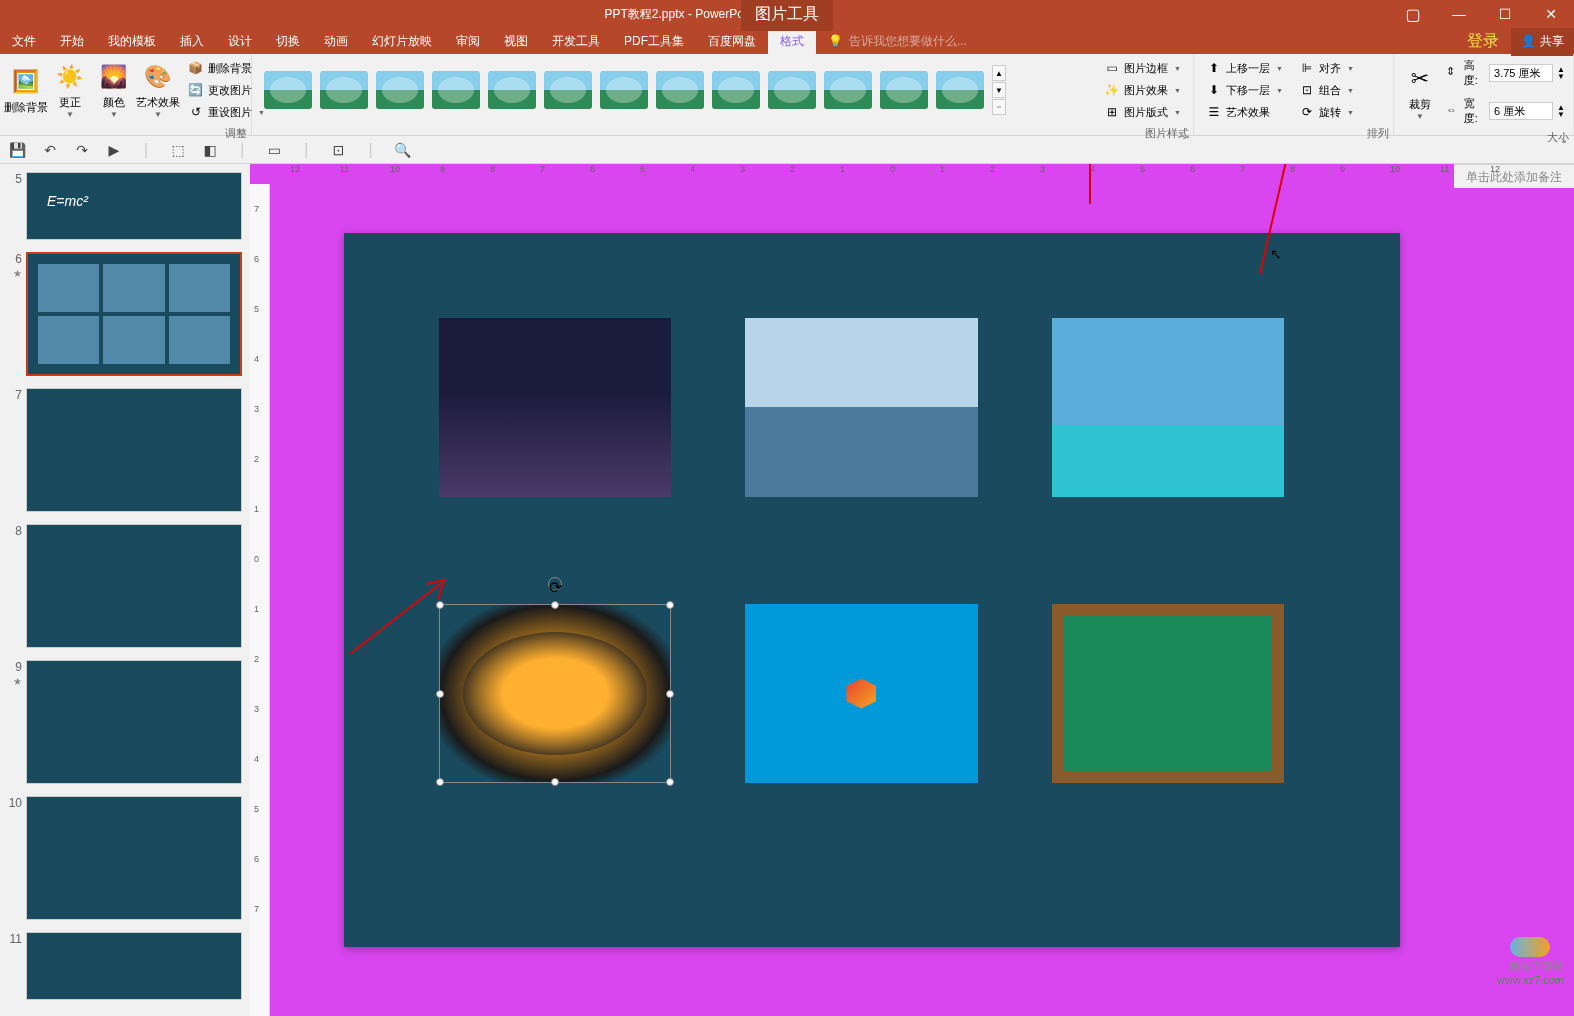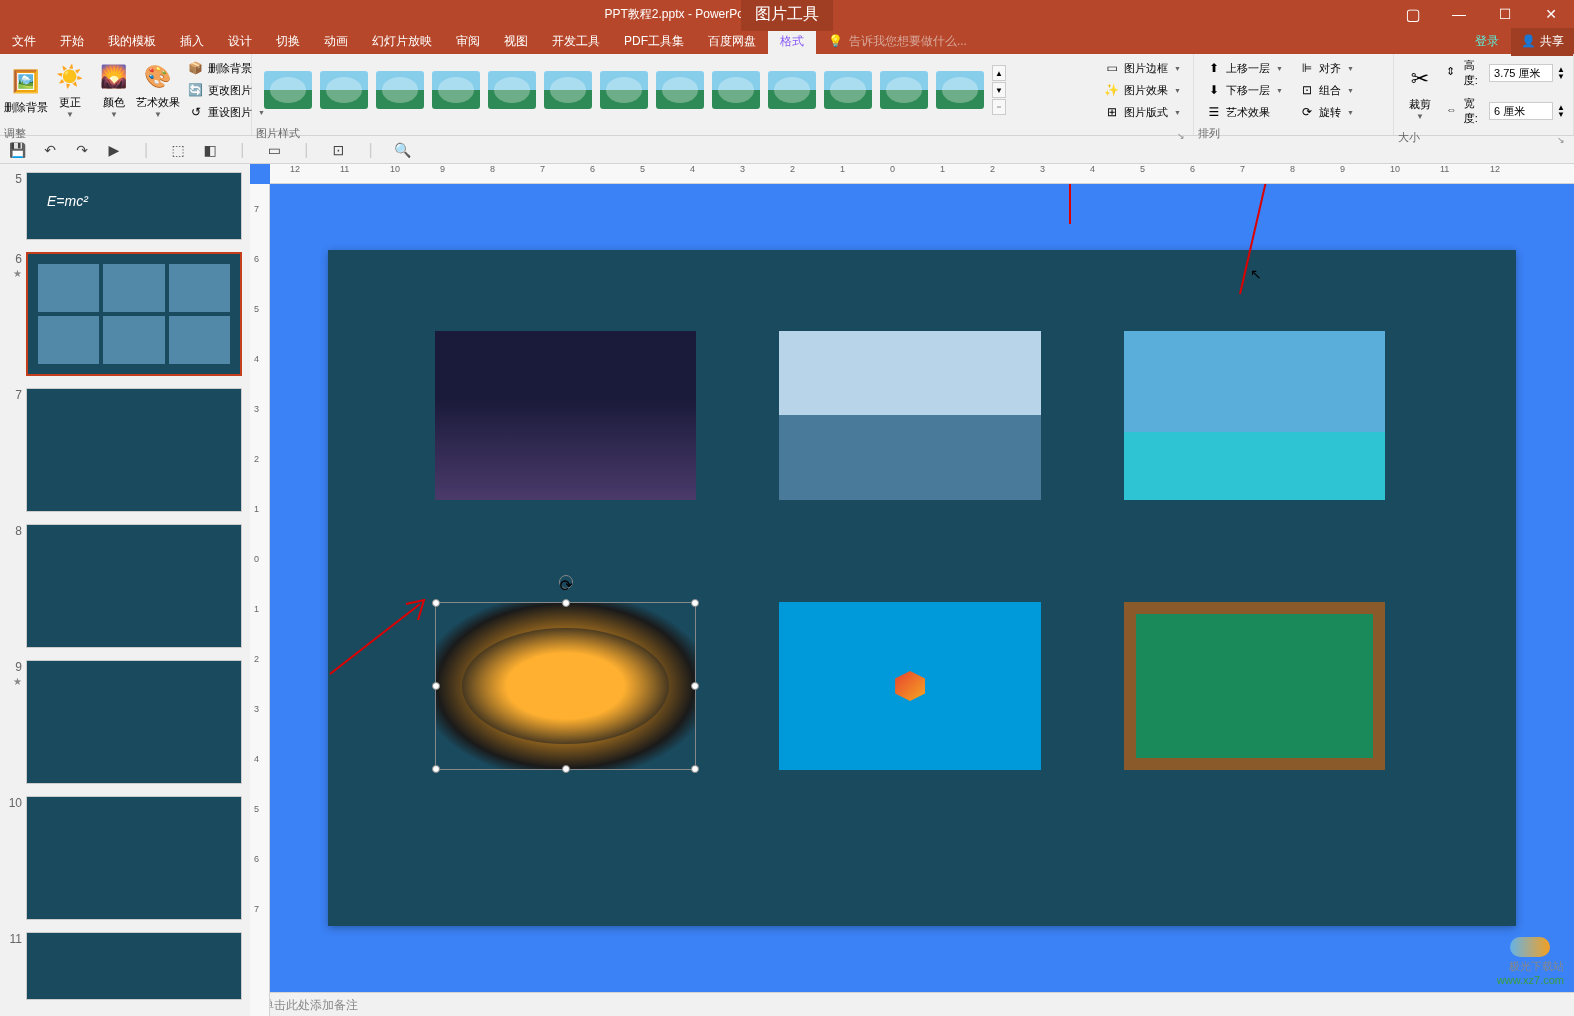--- a/index.html
+++ b/index.html
@@ -12,28 +12,28 @@
 .titlebar-controls { position: absolute; right: 0; display: flex; }
 .titlebar-controls div { width: 46px; height: 28px; display: flex; align-items: center; justify-content: center; color: #fff; font-size: 14px; }
 .ribbon-display { position: absolute; right: 138px; width: 46px; height: 28px; display: flex; align-items: center; justify-content: center; color: #fff; }
 
 
 .tabbar { height: 26px; background: #b7472a; display: flex; align-items: center; padding-left: 0; }
 .tabbar .tab { color: #fff; font-size: 12px; padding: 6px 12px; cursor: pointer; }
 .tabbar .tab.active { background: #f1f1f1; color: #8b5cf6; }
 .tabbar .tellme { color: #d8a89c; font-size: 12px; margin-left: 12px; display: flex; align-items: center; gap: 6px; }
 .tabbar .right-controls { margin-left: auto; display: flex; align-items: center; }
-.tabbar .right-controls .login { color: #5eead4; font-size: 12px; padding: 6px 12px; }
+.tabbar .right-controls .login { color: #fde047; font-size: 16px; padding: 6px 12px; }
 .tabbar .right-controls .share { background: #a03e24; color: #fff; font-size: 12px; padding: 6px 10px; display: flex; align-items: center; gap: 4px; }
 
 
 .ribbon { height: 82px; background: #f1f1f1; display: flex; border-bottom: 1px solid #d4d4d4; }
 .ribbon-group { display: flex; flex-direction: column; border-right: 1px solid #e0e0e0; padding: 2px 4px; }
 .ribbon-group-content { flex: 1; display: flex; align-items: center; }
-.ribbon-group-label { font-size: 11px; color: #666; text-align: left; padding: 2px 0; position: relative; }
+.ribbon-group-label { font-size: 11px; color: #666; text-align: right; padding: 2px 0; position: relative; }
 .ribbon-group-label .launcher { position: absolute; right: 2px; bottom: 2px; width: 10px; height: 10px; font-size: 9px; color: #888; }
 
 .big-btn { display: flex; flex-direction: column; align-items: center; justify-content: center; padding: 2px 6px; font-size: 11px; cursor: pointer; min-width: 44px; }
 .big-btn .icon { width: 32px; height: 32px; display: flex; align-items: center; justify-content: center; font-size: 22px; }
 .big-btn .label { margin-top: 2px; white-space: nowrap; }
 .big-btn .arrow { font-size: 8px; color: #666; }
 
 .small-btn-col { display: flex; flex-direction: column; gap: 2px; padding: 2px 4px; }
 .small-btn { display: flex; align-items: center; font-size: 11px; cursor: pointer; padding: 2px 4px; gap: 4px; white-space: nowrap; }
 .small-btn .icon { width: 16px; height: 16px; display: flex; align-items: center; justify-content: center; font-size: 12px; }
@@ -60,21 +60,21 @@
 .main { display: flex; height: 852px; }
 .thumbnails { width: 250px; background: #f1f1f1; overflow-y: auto; padding: 8px; }
 .thumb-item { display: flex; margin-bottom: 12px; }
 .thumb-num { width: 18px; font-size: 12px; color: #666; text-align: right; padding-right: 4px; }
 .thumb-star { font-size: 10px; color: #888; }
 .thumb-slide { flex: 1; height: 124px; background: #1a4a5e; border: 1px solid #ccc; position: relative; overflow: hidden; }
 .thumb-slide.active { border: 2px solid #c43e1c; }
 .thumb-slide.short { height: 68px; }
 
 
-.editor { flex: 1; background: #3b82f6; display: flex; flex-direction: column; position: relative; }
+.editor { flex: 1; background: #d946ef; display: flex; flex-direction: row; position: relative; }
 .ruler-h { height: 20px; background: #f8f8f8; border-bottom: 1px solid #d4d4d4; position: relative; margin-left: 20px; }
 .ruler-v { width: 20px; background: #f8f8f8; border-right: 1px solid #d4d4d4; position: absolute; left: 0; top: 20px; bottom: 0; }
 .ruler-mark { position: absolute; font-size: 9px; color: #666; }
 
 .canvas-container { flex: 1; position: relative; overflow: hidden; display: flex; align-items: center; justify-content: center; padding: 20px 20px 20px 40px; }
 .slide { width: 94%; height: 88%; background: #1a4a5e; box-shadow: 0 2px 8px rgba(0,0,0,0.3); position: relative; }
 
 .slide-img { position: absolute; background: #87ceeb; }
 .img-city { left: 9%; top: 12%; width: 22%; height: 25%; background: linear-gradient(to bottom, #1a1a3a 40%, #4a3a6a 100%); }
 .img-mountain { left: 38%; top: 12%; width: 22%; height: 25%; background: linear-gradient(to bottom, #b8d4e8 50%, #4a7a9a 50%); }

